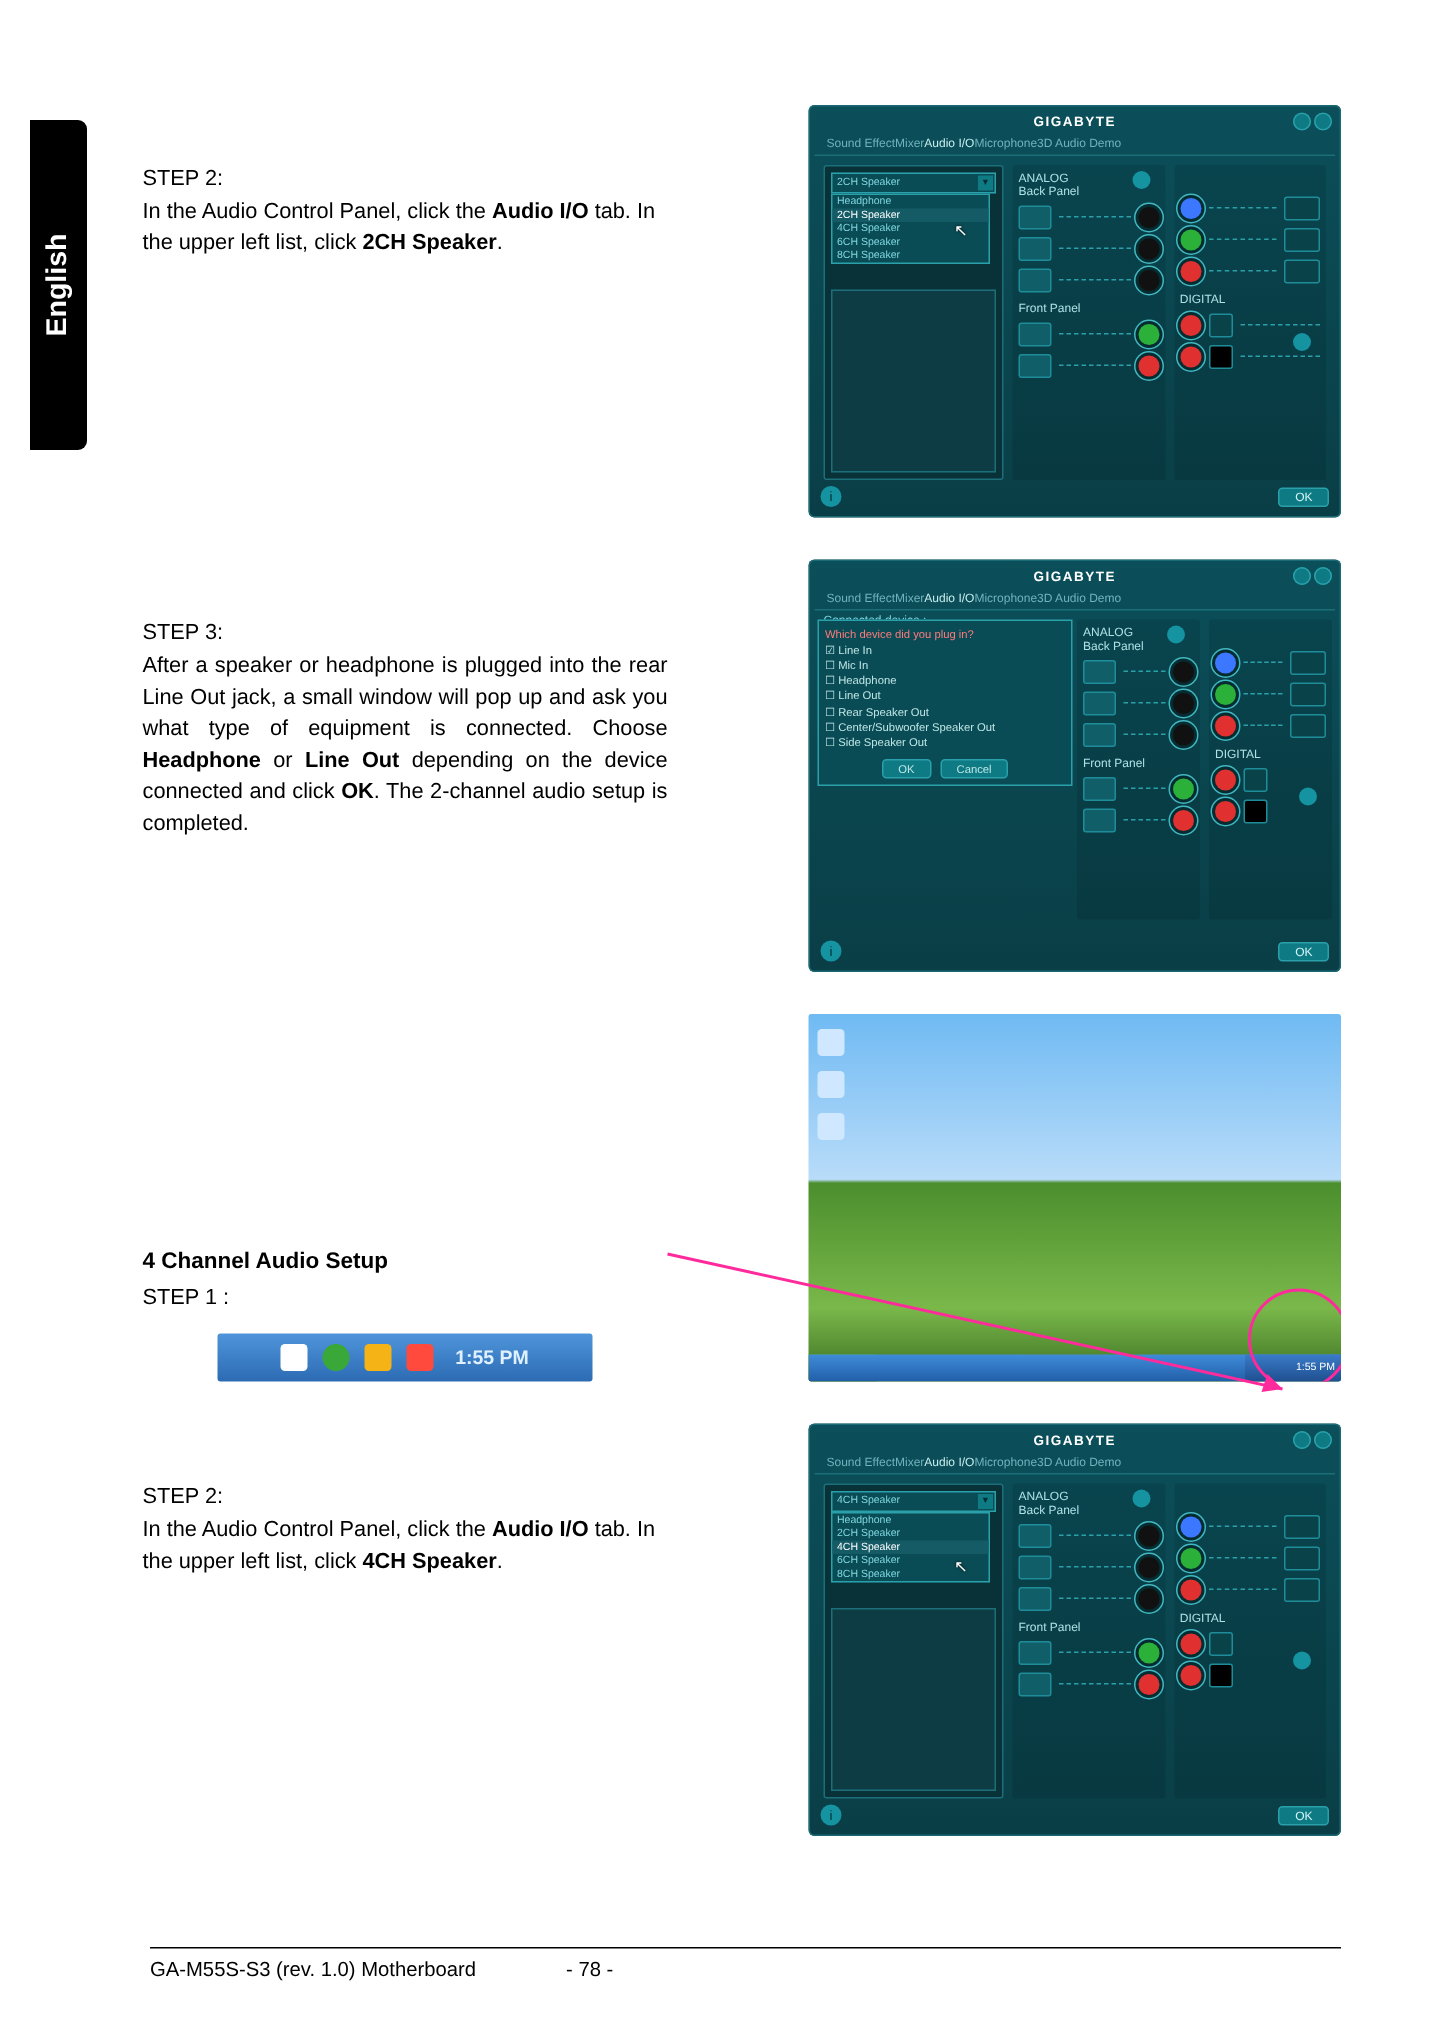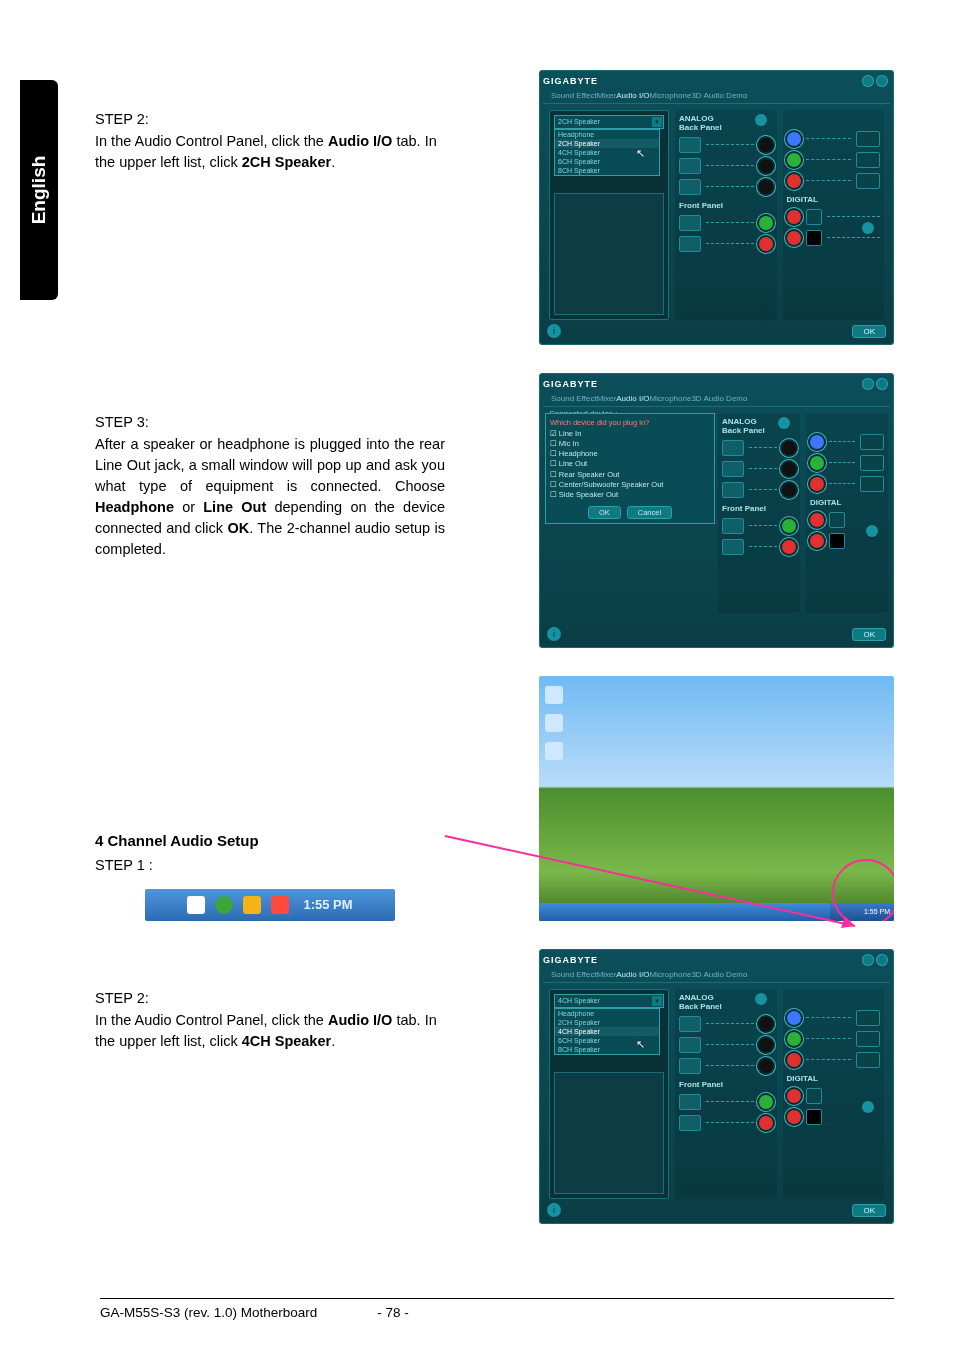--- a/index.html
+++ b/index.html
@@ -75,21 +75,21 @@
     background: linear-gradient(#0b4f5a, #0a3e46);
     border-radius: 4px;
     position: relative;
     box-sizing: border-box;
     padding: 4px;
     color: #bfe6e6;
     font-size: 8px;
     box-shadow: 0 0 0 1px #1a6a75 inset;
   }
   .gpanel .title-bar {
-    text-align: left;
+    text-align: center;
     color: #fff;
     font-weight: bold;
     font-size: 9px;
     letter-spacing: 1px;
     padding: 2px 0;
     position: relative;
   }
   .gpanel .winbtns {
     position: absolute;
     right: 2px; top: 1px;
@@ -144,21 +144,21 @@
   .spk-box .ddlist div{ padding:1px 3px; }
   .spk-box .ddlist div.hl{ background:#155b66; color:#fff;}
   .spk-box .room {
     position:absolute; left:4px; right:4px; bottom:4px; height:120px;
     background:#0d3c44; border:1px solid #1c6e79;
   }
   .spk-box .cursor {
     position:absolute; font-size:11px; color:#fff;
     text-shadow: 0 0 2px #000;
   }
-  .right-area { flex:1; display:flex; gap:6px;font-weight:bold; }
+  .right-area { flex:1; display:flex; gap:6px; }
   .col {
     flex:1;
     background: rgba(0,0,0,0.1);
     border-radius:2px;
     padding:4px;
   }
   .col .hd { color:#aee1e6; font-size:8px; margin-bottom:2px; }
   .jack-row { display:flex; align-items:center; gap:5px; margin:5px 0;}
   .jbox {
     width:20px; height:14px; background:#105e68; border:1px solid #1e8d99;

